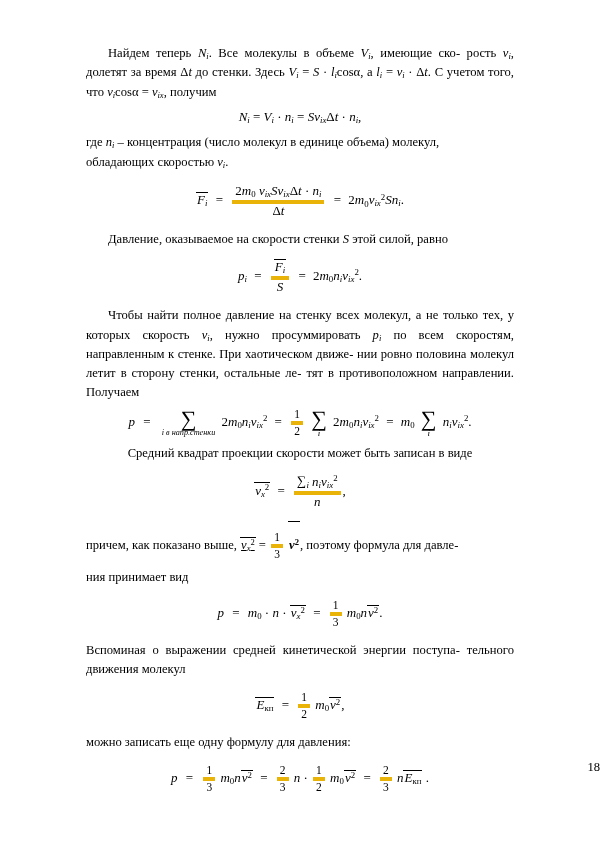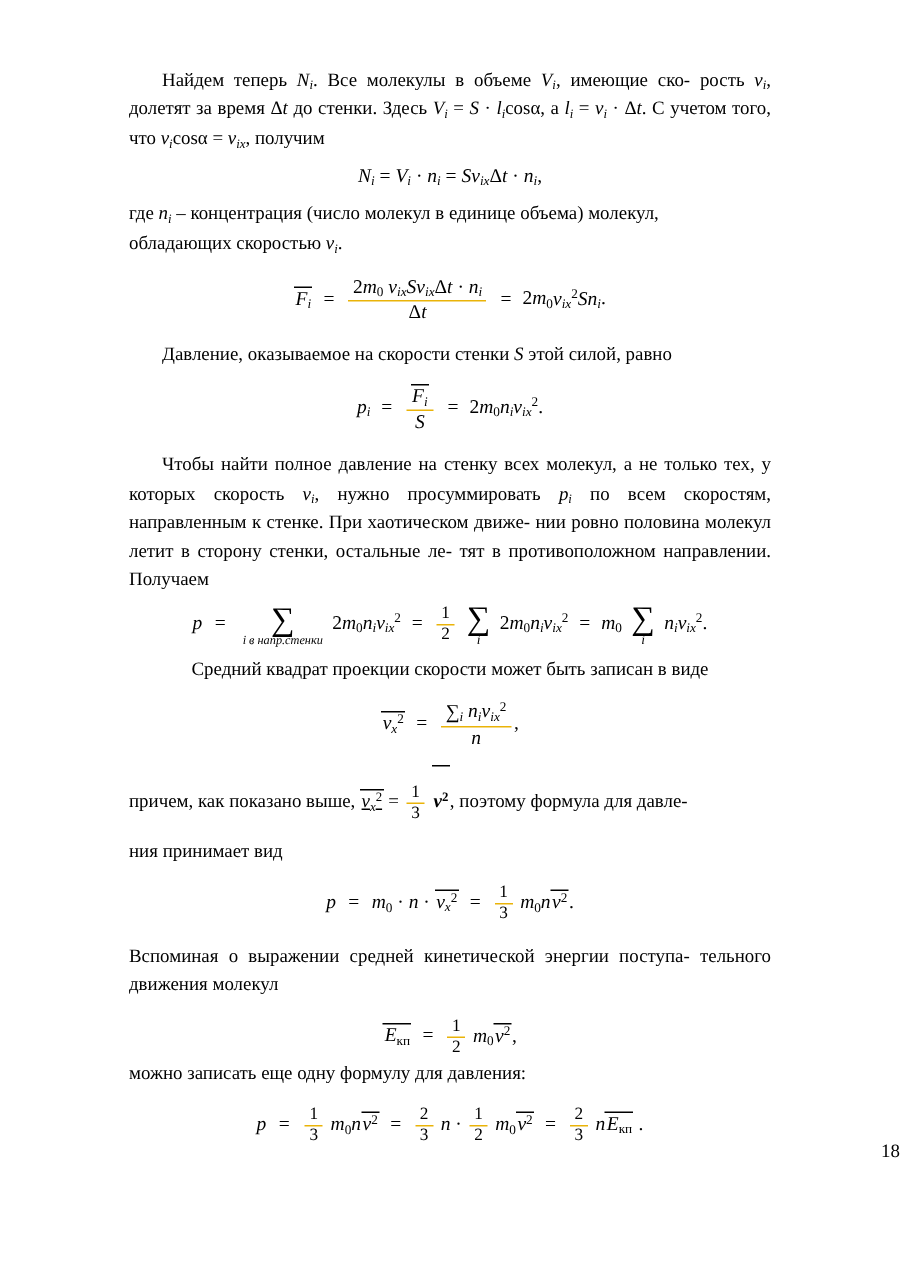--- a/index.html
+++ b/index.html
@@ -46,21 +46,21 @@
   .frac {
     display: inline-block;
     vertical-align: middle;
     text-align: center;
     margin: 0 2px;
     line-height: 1.12;
   }
   .frac .num {
     display: block;
     padding: 0 3px;
-    border-bottom: 1px solid #eab308;
+    border-bottom: 4px solid #eab308;
     text-align: center;
   }
   .frac .den {
     display: block;
     padding: 0 3px;
   }
   .frac.small { font-size: 11.5px; }
   sub {
     font-size: 0.68em;
     vertical-align: -0.28em;
@@ -219,21 +219,21 @@
     <span style="display:inline-block; margin:0 4px;">=</span>
     <span class="frac small"><span class="num">1</span><span class="den">3</span></span>
     <span class="mi">m</span><sub class="up-sub">0</sub><span class="mi">n</span><span class="ovl" style="padding:0 1px;"><span class="mi">v</span><sup>2</sup></span>.
   </div>
 
   <p class="para">
     <span>Вспоминая о выражении средней кинетической энергии поступа-</span>
     <span>тельного движения молекул</span>
   </p>
 
-  <div class="eq" style="margin-top:12px;margin-bottom:1px;">
+  <div class="eq" style="margin-top:12px;margin-bottom:12px;">
     <span class="ovl" style="padding:0 1px;"><span class="mi">E</span><sub class="up-sub">кп</sub></span>
     <span style="display:inline-block; margin:0 4px;">=</span>
     <span class="frac small"><span class="num">1</span><span class="den">2</span></span>
     <span class="mi">m</span><sub class="up-sub">0</sub><span class="ovl" style="padding:0 1px;"><span class="mi">v</span><sup>2</sup></span>,
   </div>
 
   <p class="para">
     <span>можно записать еще одну формулу для давления:</span>
   </p>
 

